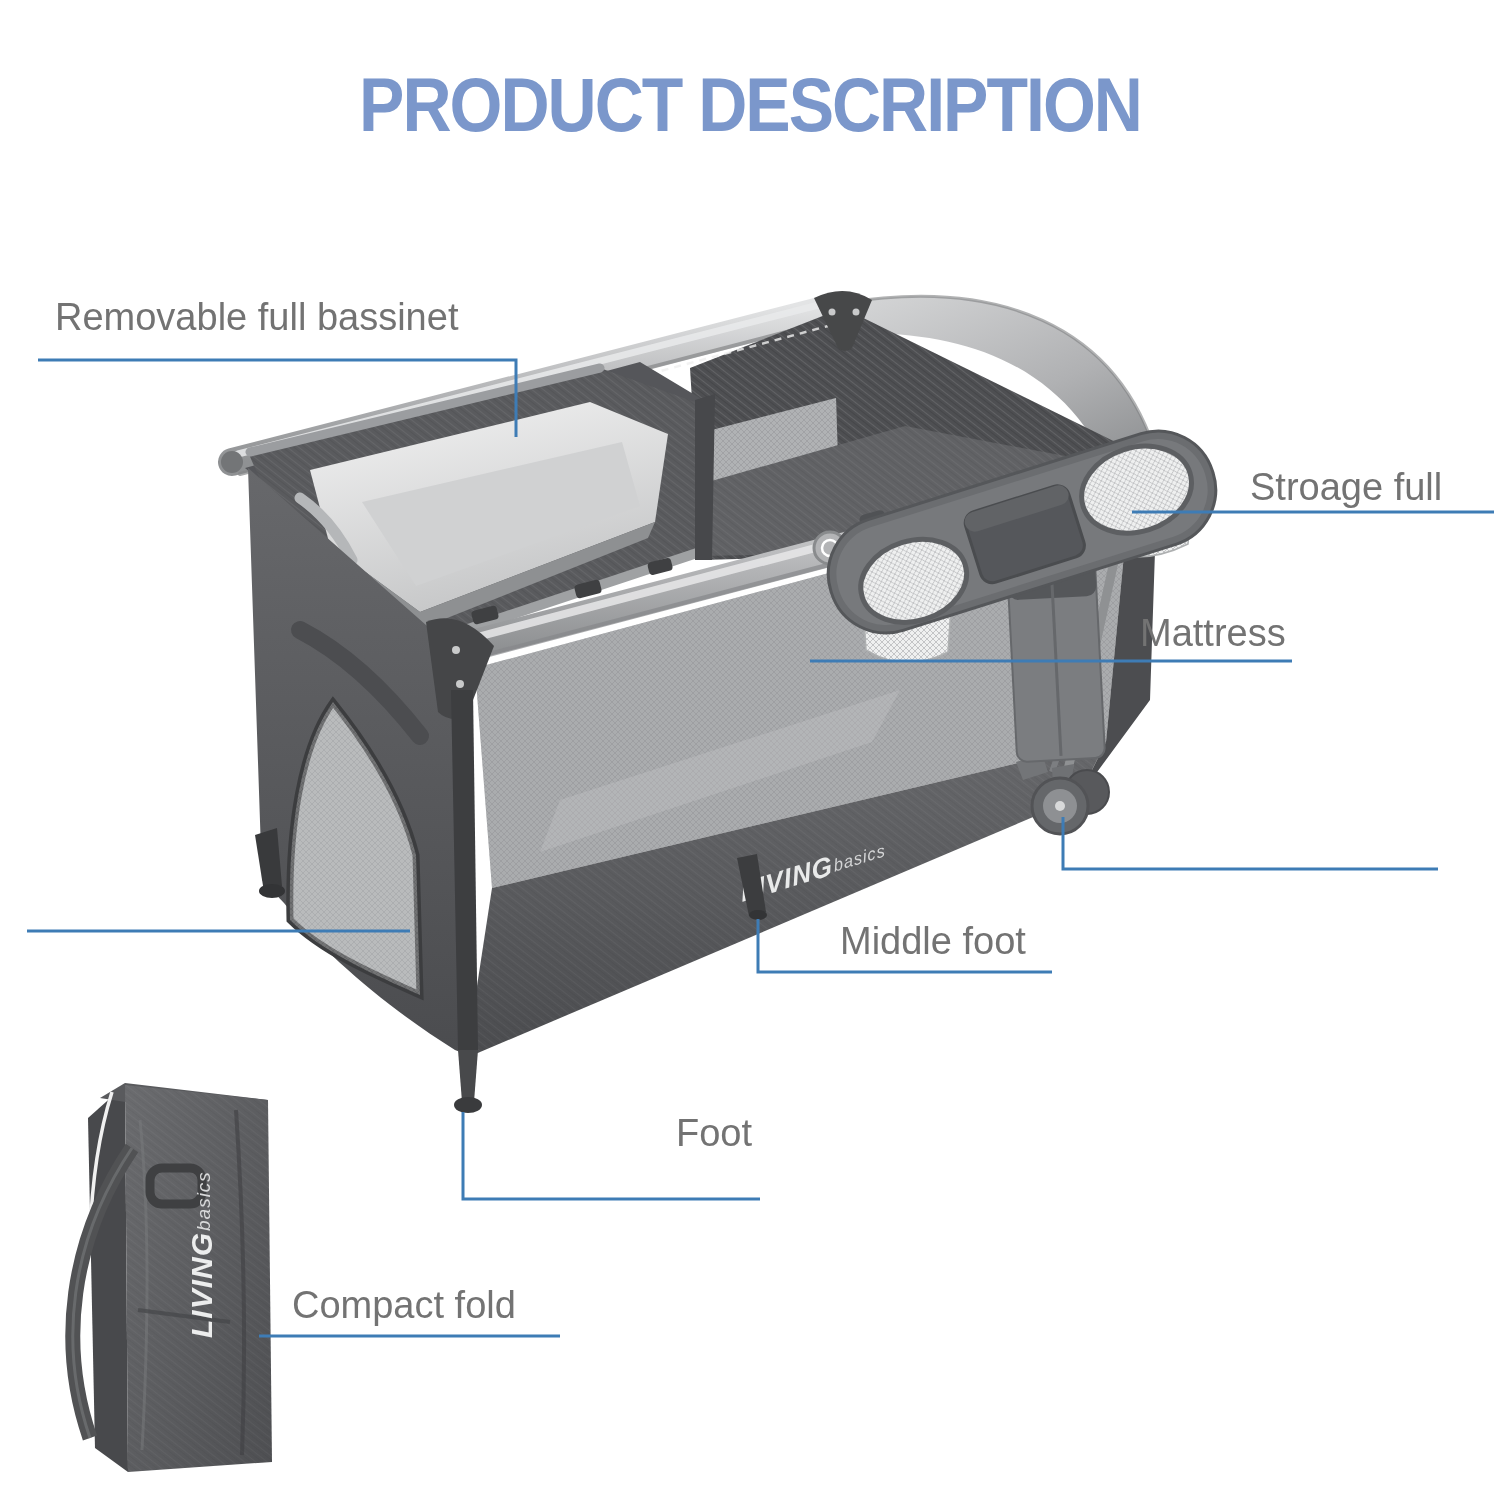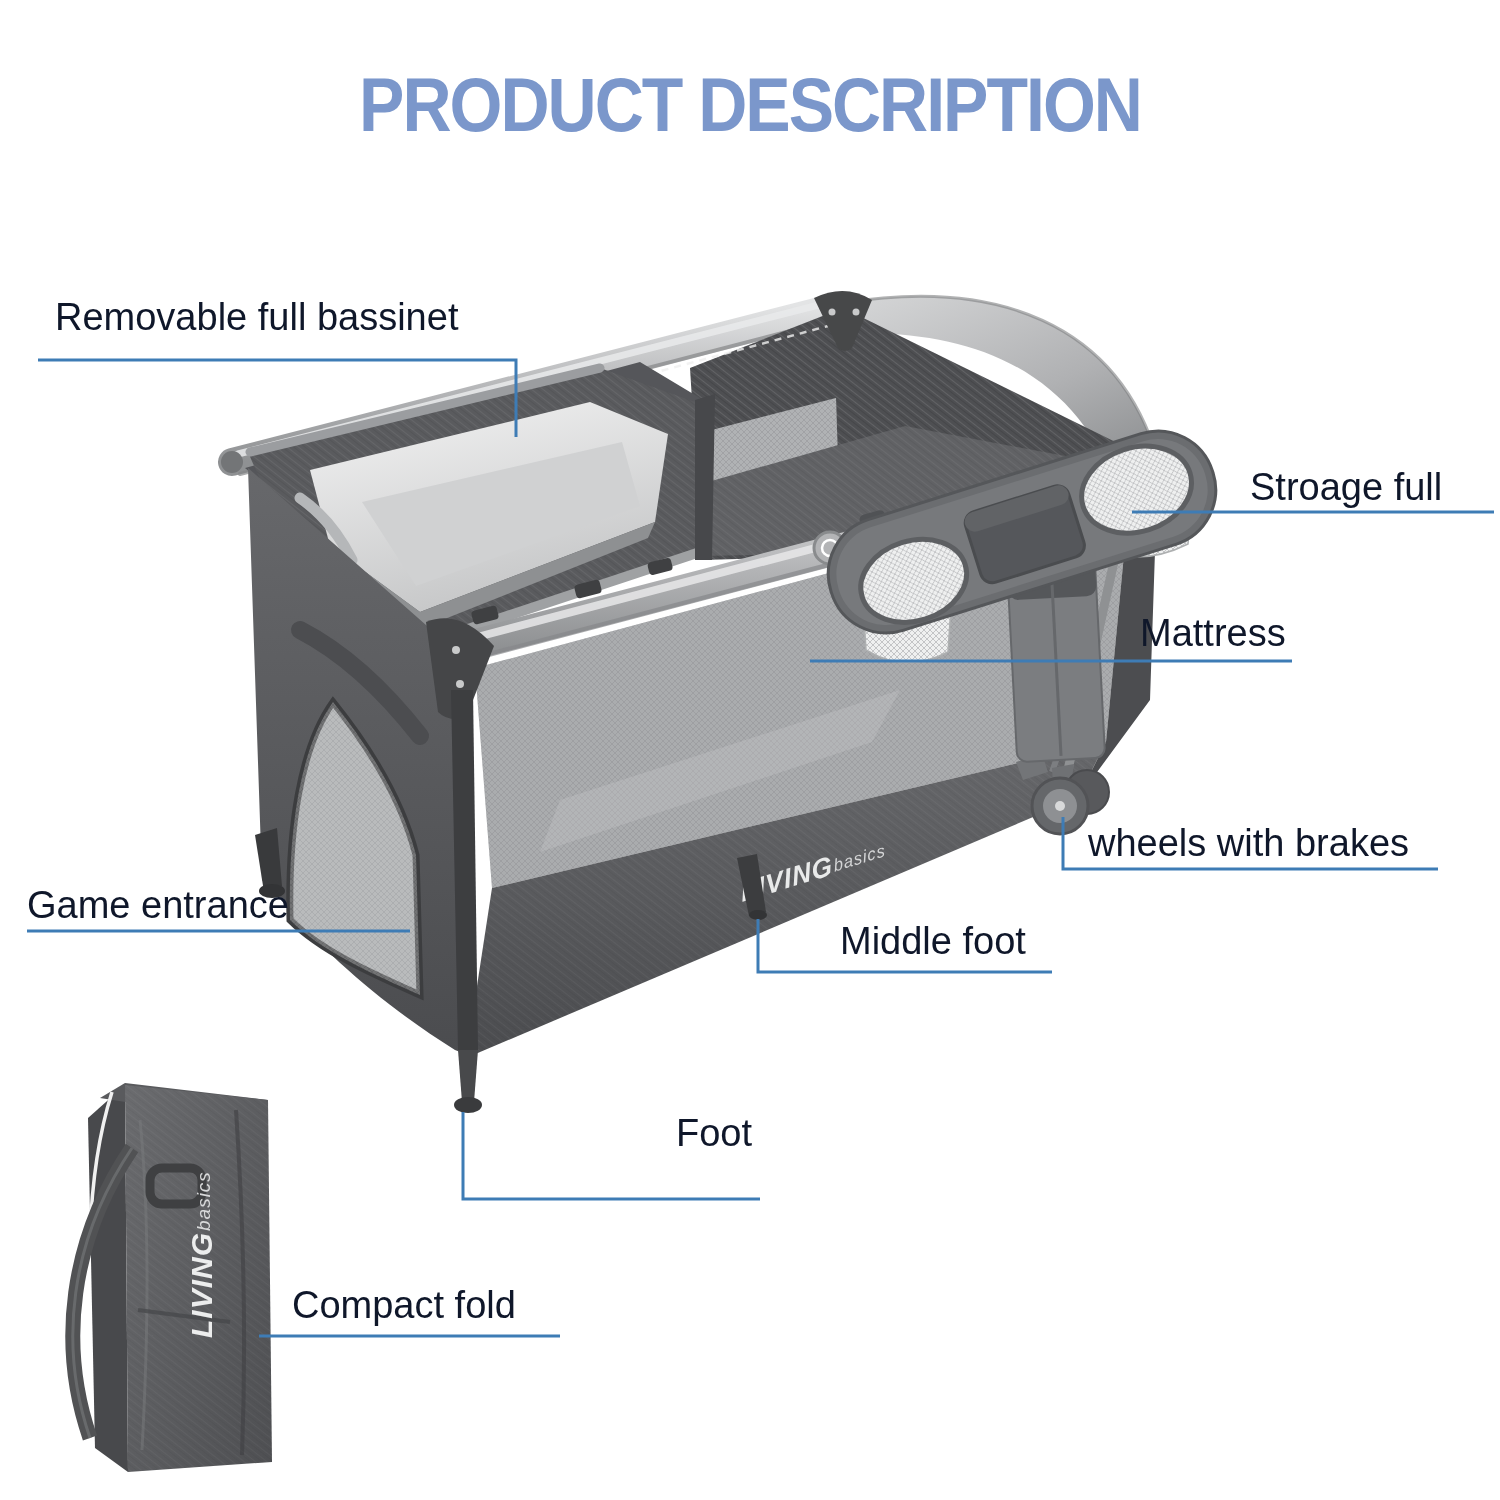--- a/index.html
+++ b/index.html
@@ -6,21 +6,21 @@
   body{width:1500px;height:1500px;position:relative;overflow:hidden;
        font-family:"Liberation Sans", sans-serif;}
   .stage{position:absolute;left:0;top:0;width:1500px;height:1500px;}
   .page-title{
     position:absolute;left:0;top:60px;width:1500px;text-align:center;
     font-size:68px;font-weight:800;color:#7b97cb;letter-spacing:-2px;
     transform:scaleY(1.12);transform-origin:center top;
     font-family:"Liberation Sans", sans-serif;
   }
   .label{
-    position:absolute;font-size:38px;color:#0f172a;white-space:nowrap;
+    position:absolute;font-size:38px;color:#737373;white-space:nowrap;
     line-height:1.15;font-family:"Liberation Sans", sans-serif;
   }
   .lbl-bassinet{left:55px;top:296px;}
   .lbl-storage{left:1250px;top:466px;}
   .lbl-mattress{left:1140px;top:612px;text-align:right;}
   .lbl-wheels{left:1088px;top:822px;}
   .lbl-game{left:27px;top:884px;}
   .lbl-middlefoot{left:792px;top:920px;margin-left:48px;}
   .lbl-foot{left:676px;top:1112px;}
   .lbl-compact{left:292px;top:1284px;}
@@ -222,19 +222,17 @@
       <polyline points="463,1112 463,1199 760,1199"></polyline>
       <polyline points="259,1336 560,1336"></polyline>
     </g>
   </svg>
 
   <div class="page-title">PRODUCT DESCRIPTION</div>
 
   <div class="label lbl-bassinet">Removable full bassinet</div>
   <div class="label lbl-storage">Stroage full</div>
   <div class="label lbl-mattress">Mattress</div>
-  <div class="label lbl-wheels">wheels with brakes</div>
-  <div class="label lbl-game">Game entrance</div>
   <div class="label lbl-middlefoot">Middle foot</div>
   <div class="label lbl-foot">Foot</div>
   <div class="label lbl-compact">Compact fold</div>
 
 </div>
 
 </body></html>

